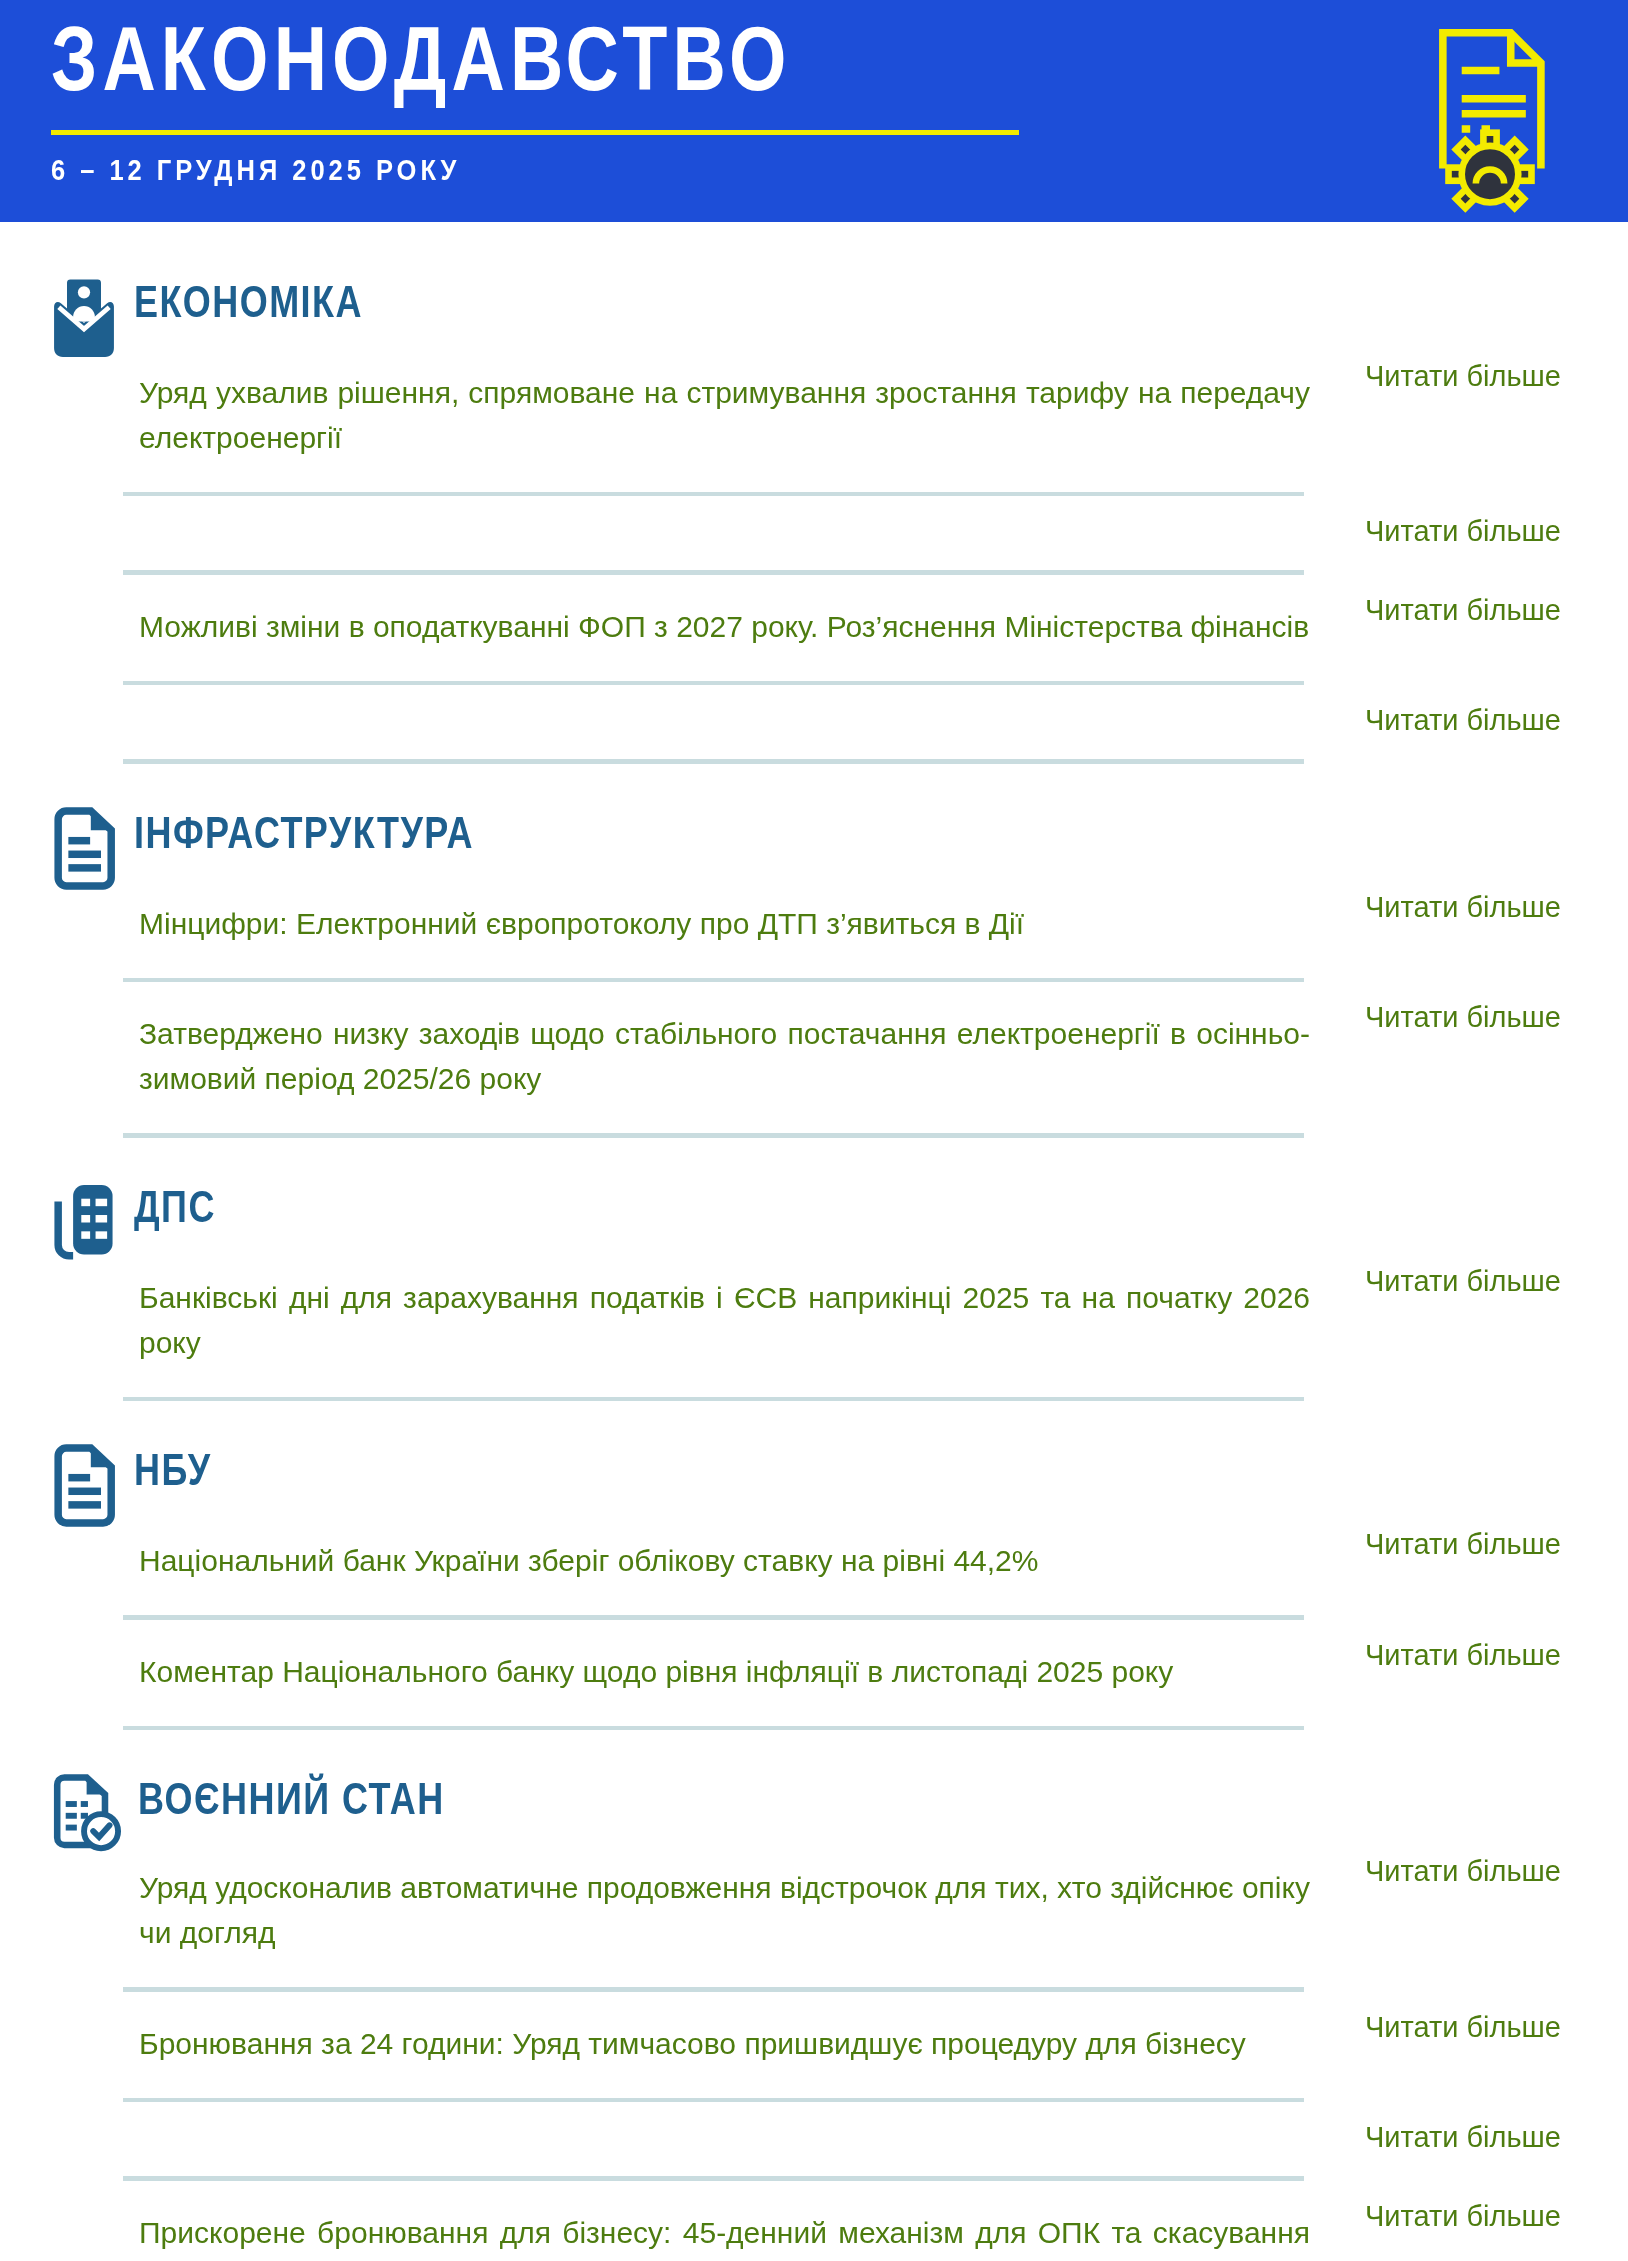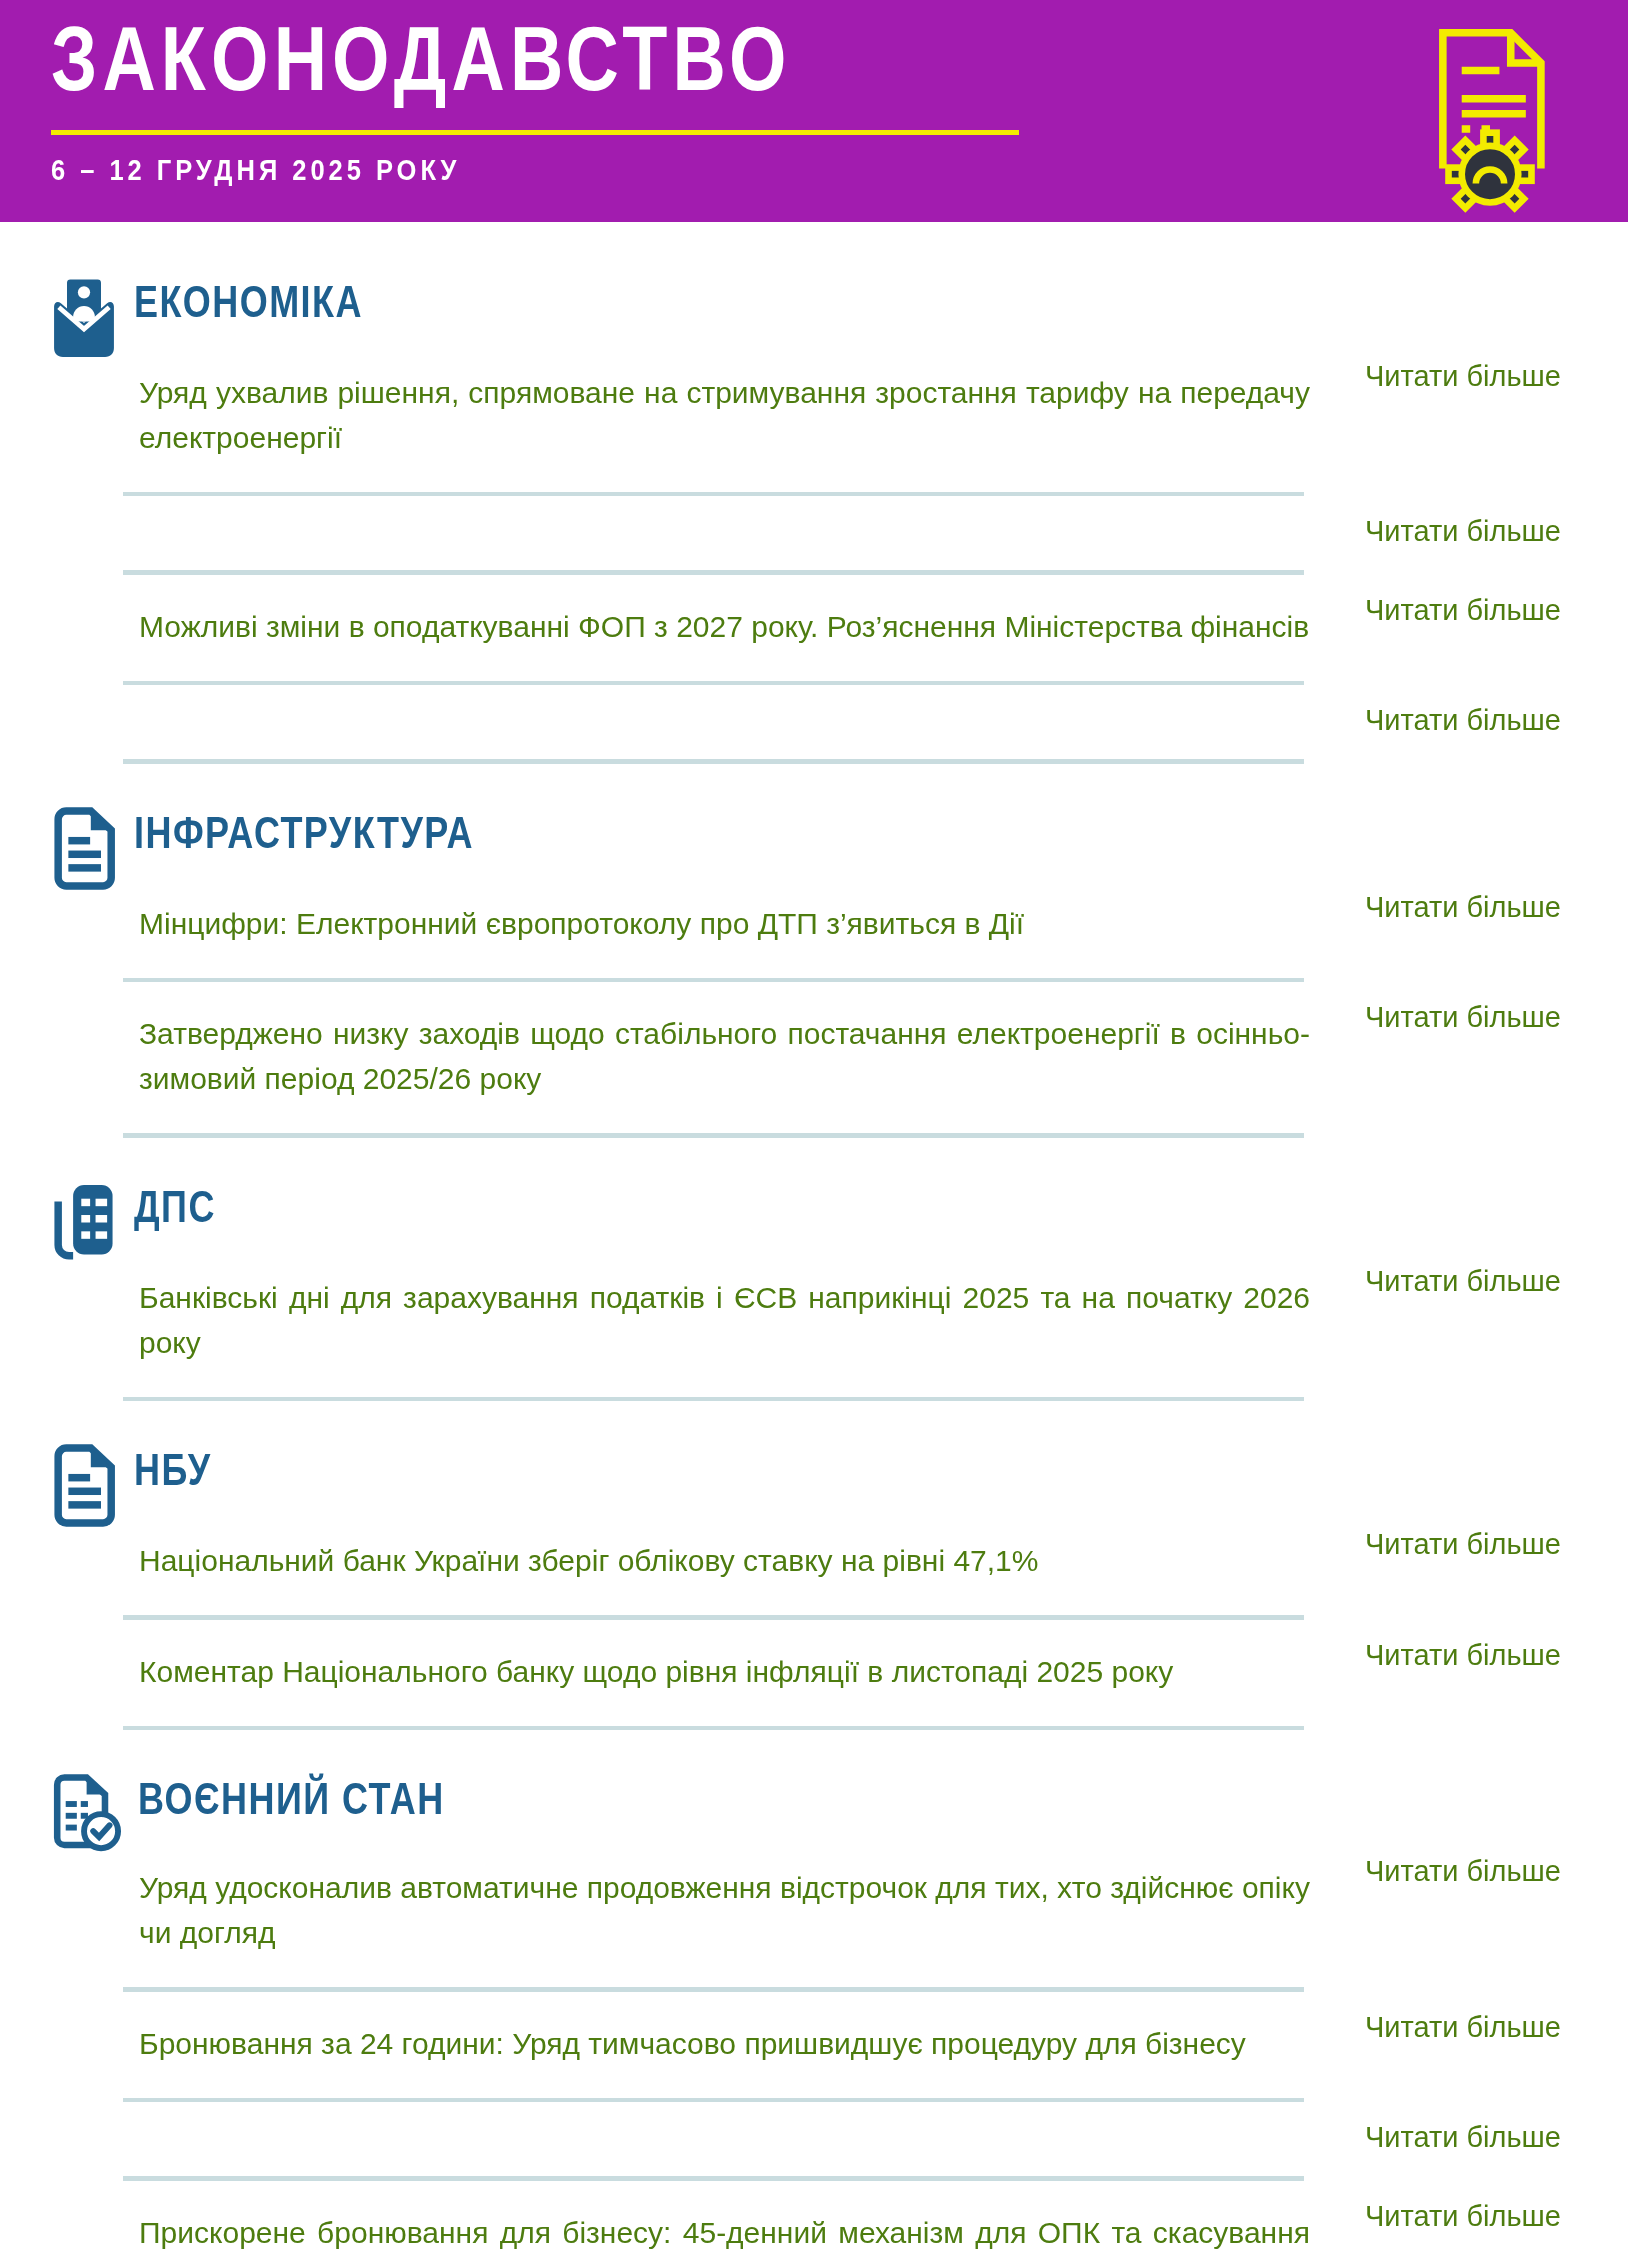--- a/index.html
+++ b/index.html
@@ -1,21 +1,21 @@
 <!DOCTYPE html>
 <html lang="uk" style="font-size:7.2px"><head>
 <meta charset="utf-8">
 <style>
   html,body{margin:0;padding:0;background:#ffffff;}
   .page{
     position:relative;width:1628px;height:2388px;background:#ffffff;overflow:hidden;
     font-family:"Liberation Sans", sans-serif;color:#161616;
   }
   
-  .masthead{position:relative;width:100%;height:222px;background:#a21caf;}
+  .masthead{position:relative;width:100%;height:222px;background:#1d4ed8;}
   .masthead h1{
     position:absolute;left:51px;top:11.8px;margin:0;color:#ffffff;
     font-size:90px;font-weight:bold;letter-spacing:6.3px;line-height:1.05;
     transform:scaleX(0.82);transform-origin:left top;white-space:nowrap;
   }
   .title-rule{position:absolute;left:51px;top:130px;width:968px;height:5px;background:#f3eb00;}
   .masthead .date{
     position:absolute;left:51px;top:154px;color:#ffffff;
     font-size:29px;font-weight:bold;letter-spacing:4.5px;
     transform:scaleX(0.88);transform-origin:left top;white-space:nowrap;
@@ -181,21 +181,21 @@
               <rect x="27" y="44" width="32" height="11"></rect>
               <rect x="27" y="64" width="48" height="11"></rect>
               <rect x="27" y="84" width="48" height="11"></rect>
             </g>
           </svg>
         </span>
         <h2 class="sec-title">НБУ</h2>
       </div>
 
       <div class="row">
-        <p class="news">Національний банк України зберіг облікову ставку на рівні 47,1%</p>
+        <p class="news">Національний банк України зберіг облікову ставку на рівні 44,2%</p>
         <a class="more">Читати більше</a>
       </div>
       <div class="divider"></div>
 
       <div class="row">
         <p class="news">Коментар Національного банку щодо рівня інфляції в листопаді 2025 року</p>
         <a class="more">Читати більше</a>
       </div>
       <div class="divider"></div>
     </section>

